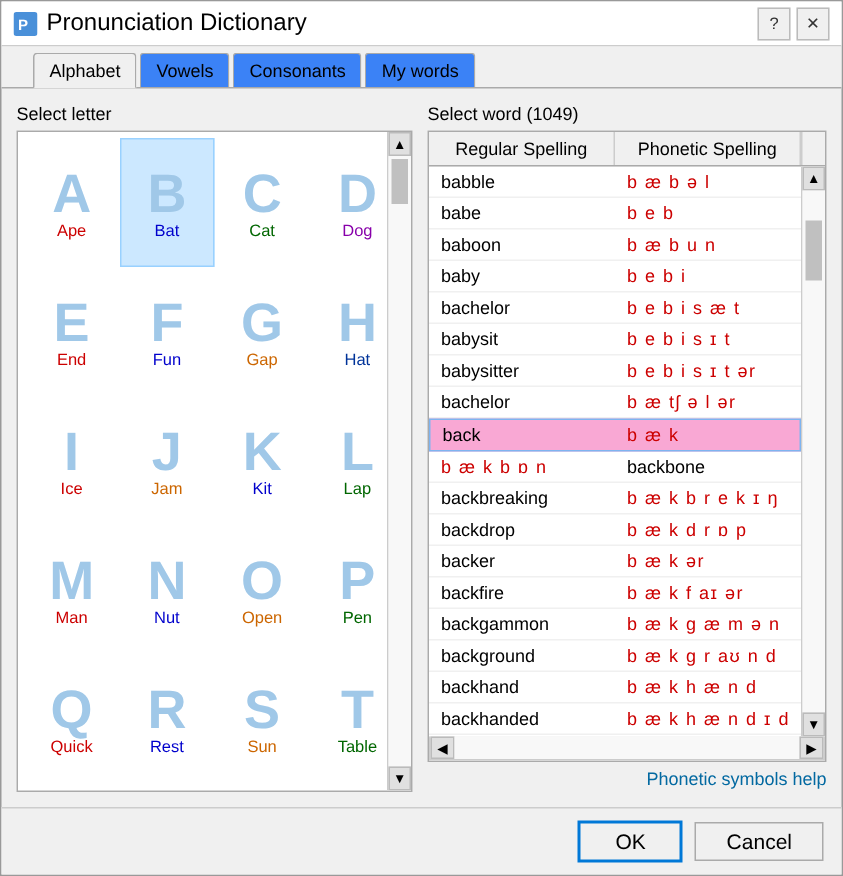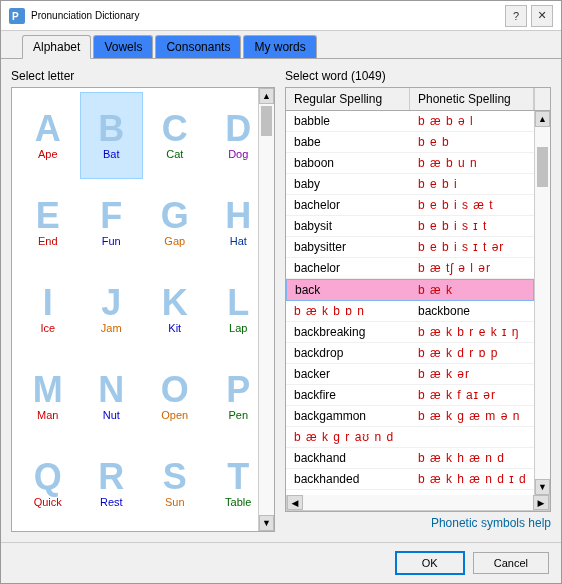--- a/index.html
+++ b/index.html
@@ -29,21 +29,21 @@
     .title-bar-left {
       display: flex;
       align-items: center;
       gap: 6px;
     }
     .title-bar-icon {
       width: 16px;
       height: 16px;
     }
     .title-bar-title {
-      font-size: 10px;
+      font-size: 16px;
       font-weight: normal;
     }
     .title-bar-buttons {
       display: flex;
       gap: 4px;
       align-items: center;
     }
     .title-btn {
       width: 22px;
       height: 22px;
@@ -182,20 +182,21 @@
       overflow: hidden;
       display: flex;
       flex-direction: column;
     }
     .table-header {
       display: flex;
       background: #f0f0f0;
       border-bottom: 1px solid #aaa;
       font-size: 12px;
       font-weight: normal;
+      text-align: center;
     }
     .table-header-cell {
       padding: 4px 8px;
       flex: 1;
       border-right: 1px solid #ccc;
       font-size: 12px;
     }
     .table-header-cell:last-child { border-right: none; }
     .table-scroll-container {
       flex: 1;
@@ -271,21 +272,21 @@
       display: flex;
       justify-content: flex-end;
       align-items: center;
       padding: 8px 12px;
       gap: 8px;
       border-top: 1px solid #ccc;
       background: #f0f0f0;
     }
     .footer-btn {
       padding: 4px 20px;
-      font-size: 11px;
+      font-size: 14px;
       border: 1px solid #aaa;
       background: #f0f0f0;
       cursor: pointer;
       min-width: 70px;
       text-align: center;
     }
     .footer-btn.ok { border: 2px solid #0078d7; }
   </style>
 </head>
 <body>
@@ -484,20 +485,21 @@
   </div>
               <div class="table-row">
     <div class="table-cell">backfire</div>
     <div class="table-cell phonetic-cell">b æ k f aɪ ər</div>
   </div>
               <div class="table-row">
     <div class="table-cell">backgammon</div>
     <div class="table-cell phonetic-cell">b æ k g æ m ə n</div>
   </div>
               <div class="table-row">
+    <div class="table-cell">background</div>
     <div class="table-cell phonetic-cell">b æ k g r aʊ n d</div>
   </div>
               <div class="table-row">
     <div class="table-cell">backhand</div>
     <div class="table-cell phonetic-cell">b æ k h æ n d</div>
   </div>
               <div class="table-row">
     <div class="table-cell">backhanded</div>
     <div class="table-cell phonetic-cell">b æ k h æ n d ɪ d</div>
   </div>

